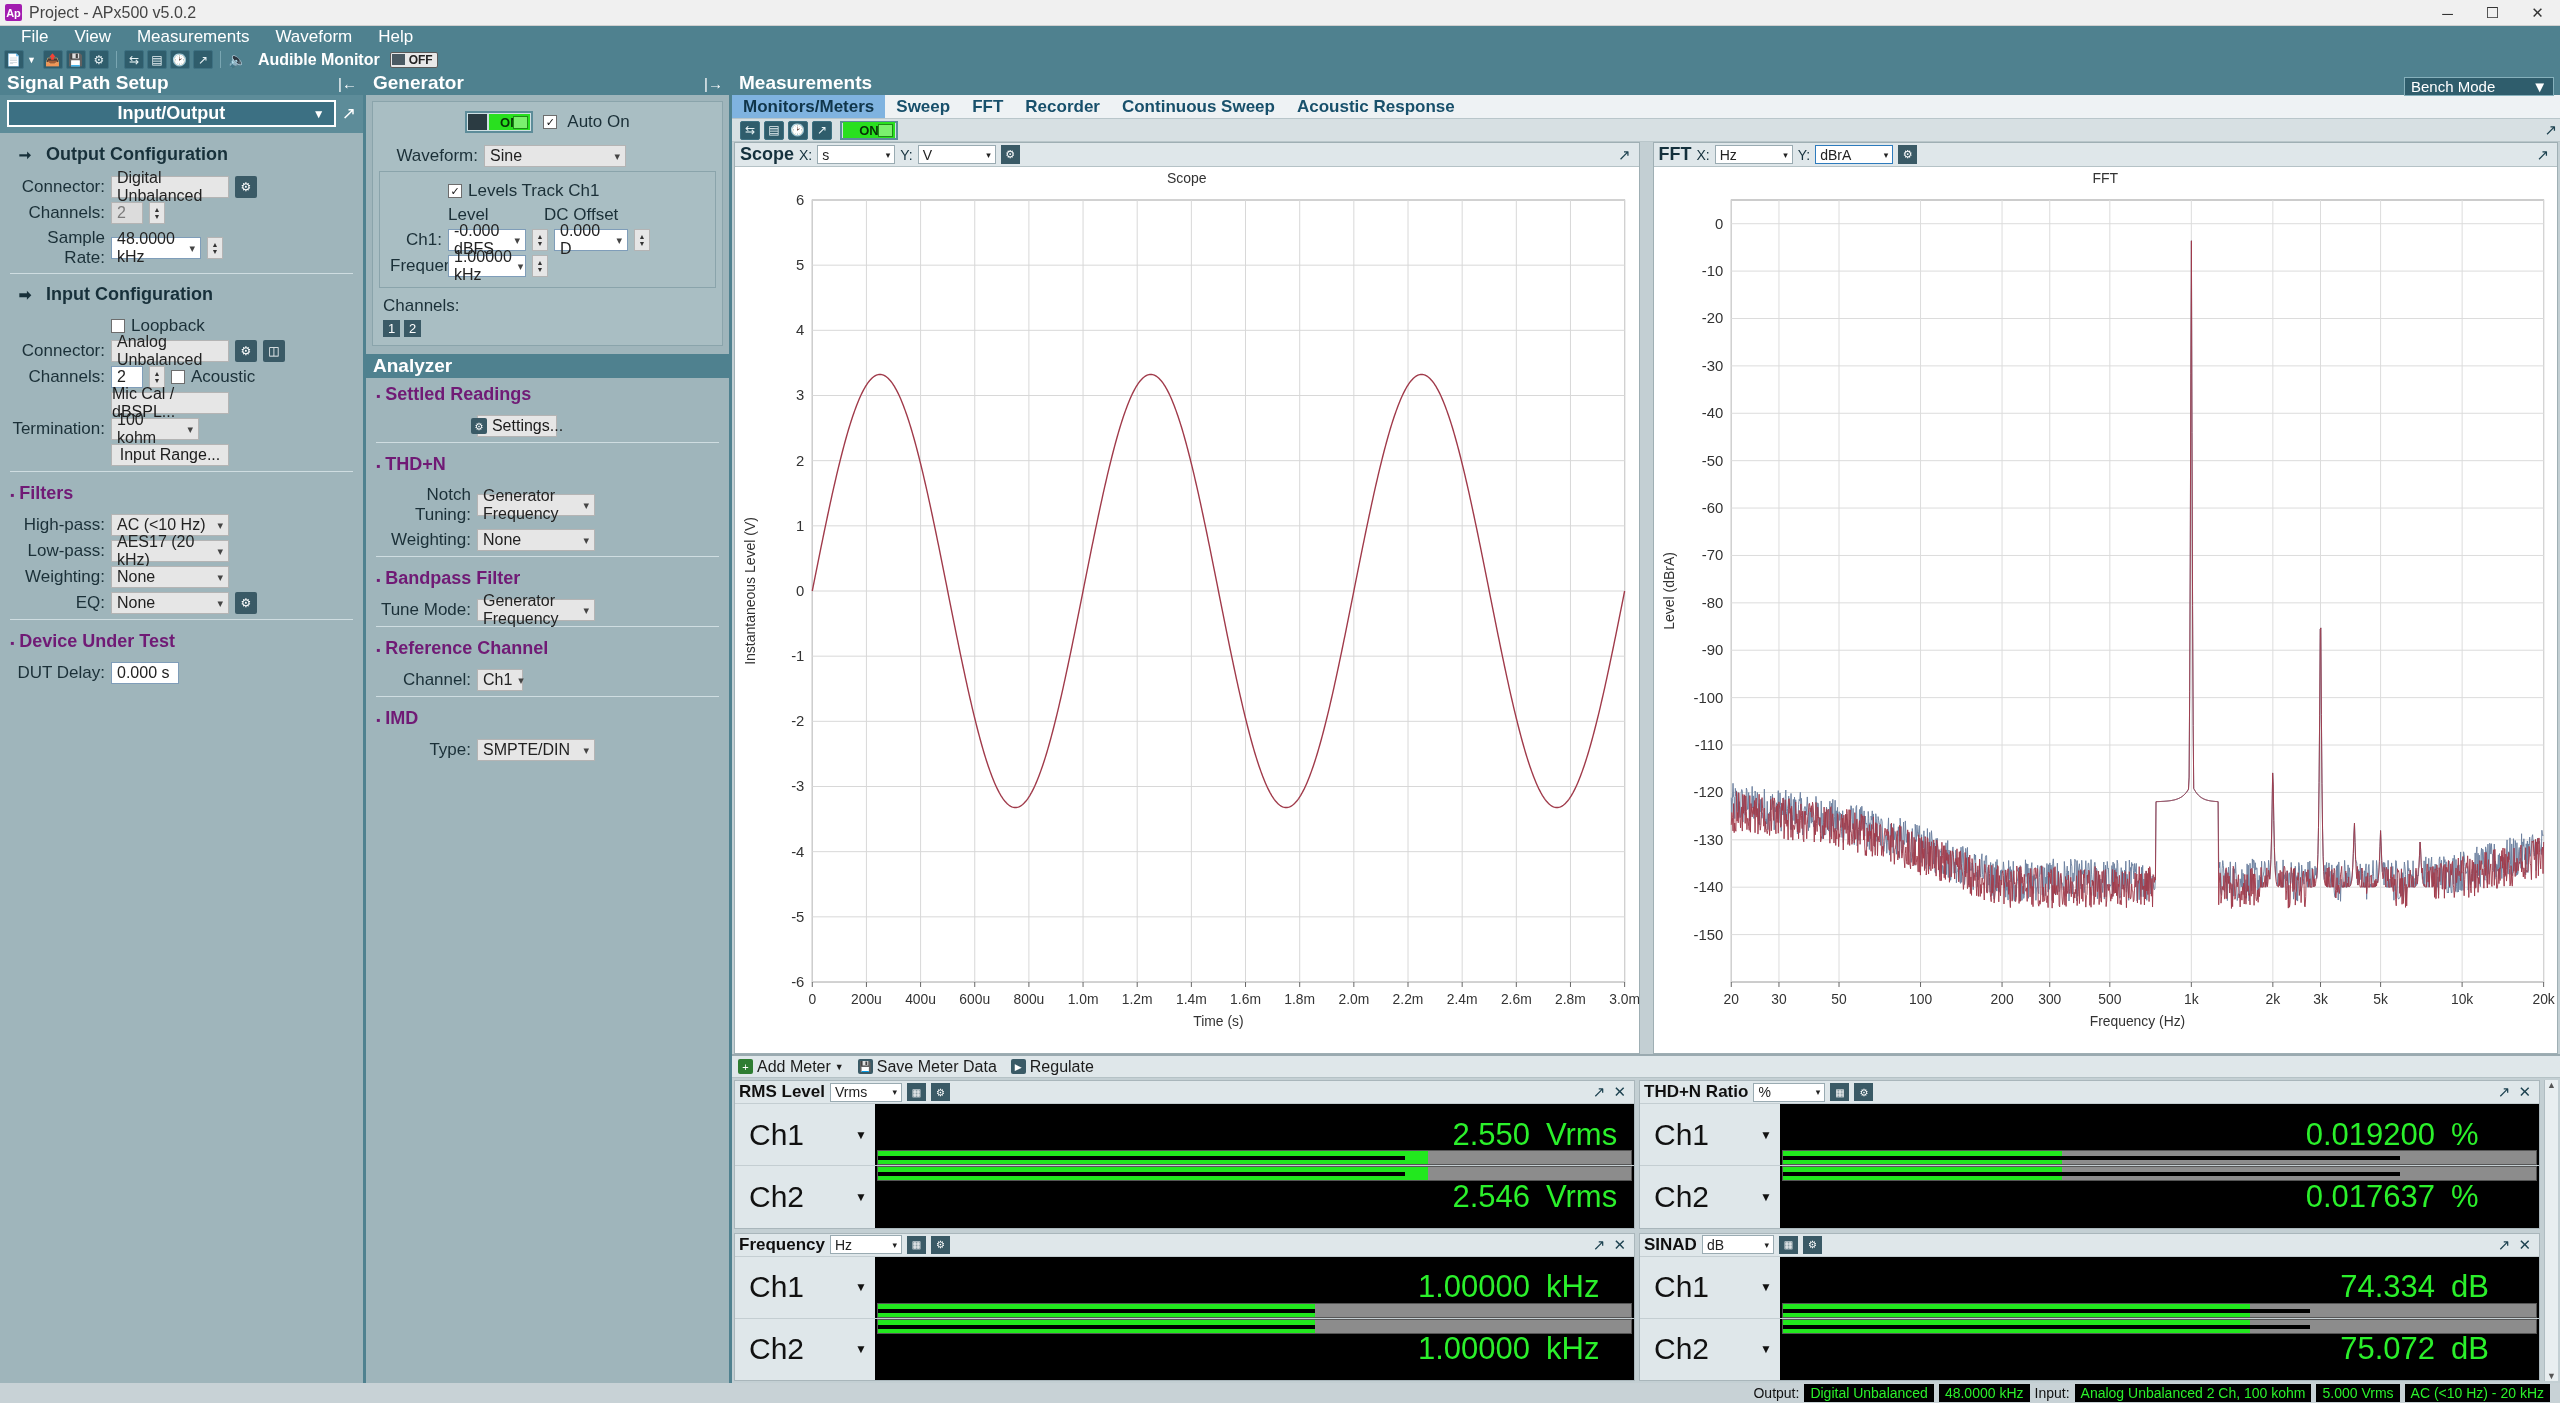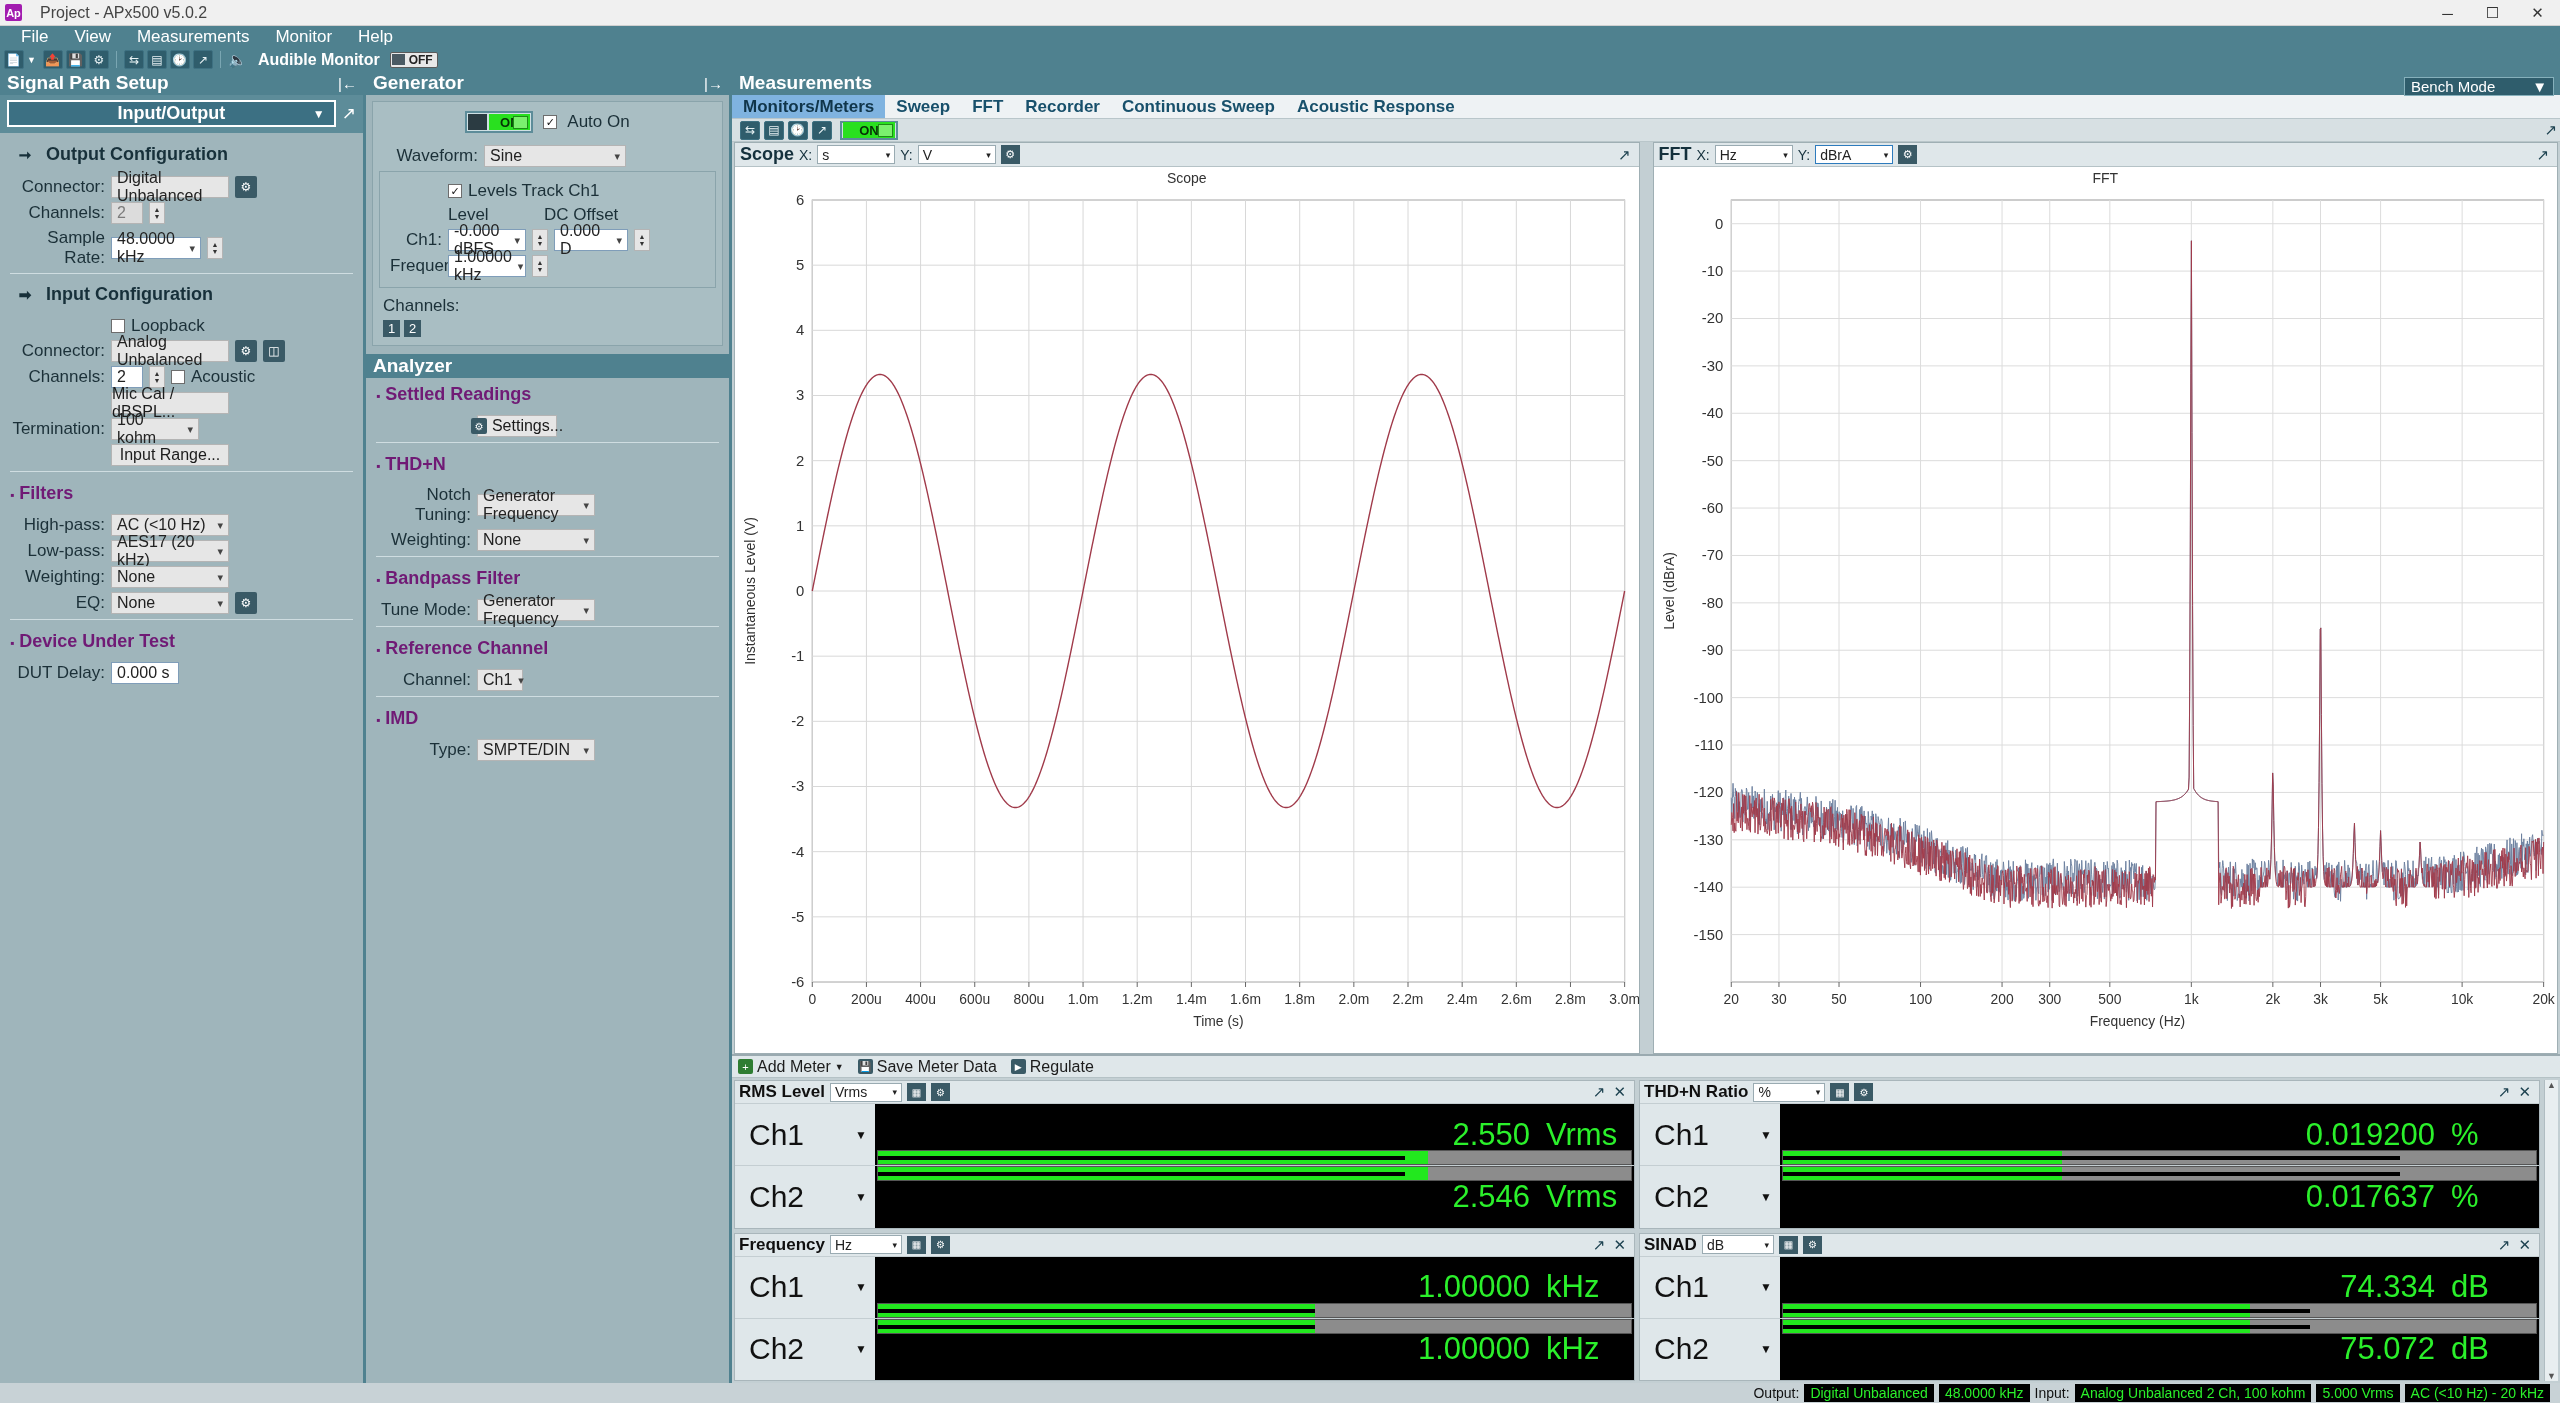--- a/index.html
+++ b/index.html
@@ -6,21 +6,21 @@
   * { box-sizing: border-box; margin:0; padding:0; }
   html,body { width:2560px; height:1403px; overflow:hidden;
     font-family:"Liberation Sans", sans-serif; font-size:19px; }
   body { background:#9fb5bb; }
 
   
   .titlebar { height:26px; background:#f0f0f0; display:flex; align-items:center;
     border-bottom:1px solid #d0d0d0; position:relative; }
   .ap-logo { width:17px; height:17px; background:#a21caf; color:#fff; font-size:11px;
     font-weight:bold; display:flex; align-items:center; justify-content:center;
-    margin-left:5px; margin-right:18px; border-radius:2px;}
+    margin-left:5px; margin-right:7px; border-radius:2px;}
   .title-text { font-size:16px; color:#444; }
   .win-btns { position:absolute; right:0; top:0; height:26px; display:flex; }
   .win-btn { width:45px; height:26px; display:flex; align-items:center;
     justify-content:center; font-size:15px; color:#333; }
 
   
   .menubar { height:22px; background:#4f818f; display:flex; align-items:center;
     padding-left:8px; }
   .menu-item { color:#fff; font-size:17px; padding:0 13px; line-height:22px; }
 
@@ -192,21 +192,21 @@
     <div class="win-btn">─</div>
     <div class="win-btn">☐</div>
     <div class="win-btn close">✕</div>
   </div>
 </div>
 
 <div class="menubar">
   <div class="menu-item">File</div>
   <div class="menu-item">View</div>
   <div class="menu-item">Measurements</div>
-  <div class="menu-item">Monitor</div>
+  <div class="menu-item">Waveform</div>
   <div class="menu-item">Help</div>
 </div>
 
 <div class="toolbar" style="position:relative;">
   <div class="tb-ico">📄</div>
   <div class="tb-caret">▼</div>
   <div class="tb-ico">📤</div>
   <div class="tb-ico">💾</div>
   <div class="tb-ico">⚙</div>
   <div class="tb-sep"></div>

